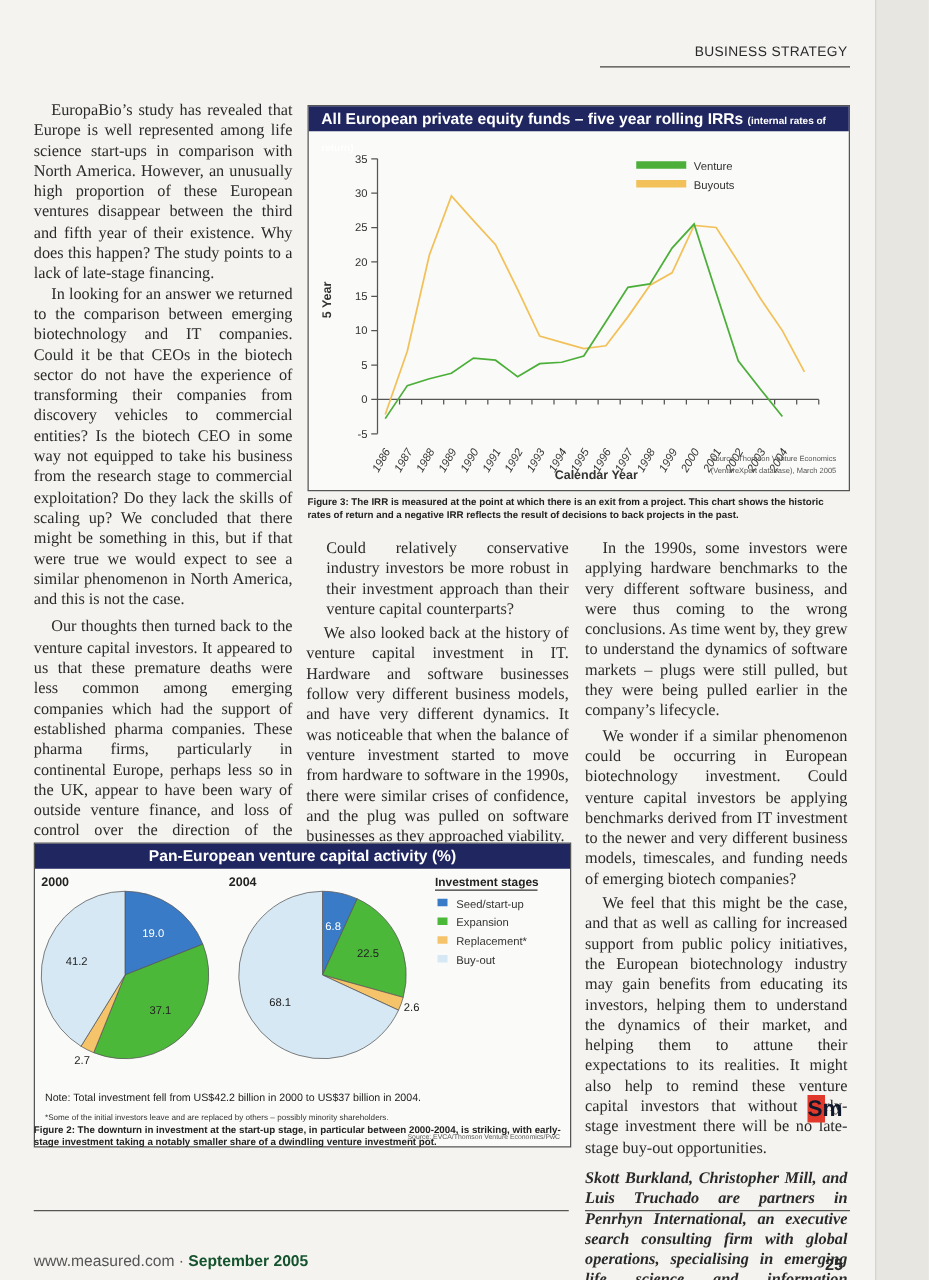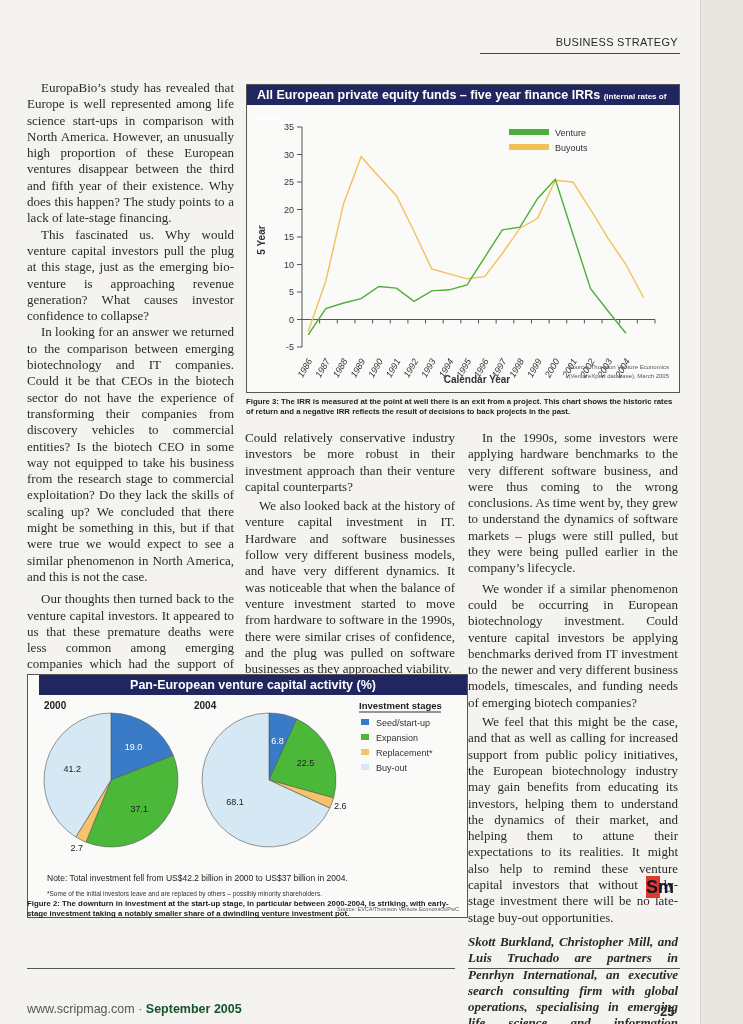--- a/index.html
+++ b/index.html
@@ -2,28 +2,28 @@
 <html><head>
 <meta charset="utf-8">
 <style>
   html,body{margin:0;padding:0;}
   body{width:743px;height:1024px;background:#f4f3ef;position:relative;overflow:hidden;font-family:"Liberation Serif",serif;color:#2a2a2a;}
   .page-edge{position:absolute;left:700px;top:0;width:43px;height:1024px;background:#e8e6e0;border-left:1px solid #d6d4cc;}
   .section-title{position:absolute;right:65px;top:36px;font-family:"Liberation Sans",sans-serif;font-weight:normal;font-size:11px;letter-spacing:0.3px;color:#2a2a2a;}
   .top-rule{position:absolute;left:480px;top:53px;width:200px;height:1px;background:#444;}
   .col{position:absolute;font-size:13px;line-height:16.3px;text-align:justify;}
   .col p{margin:0;text-indent:14px;}
-  .col p.noindent{text-indent:0;}
+  .col p.noindent{text-indent:0;margin-left:16px;}
   #col1{left:27px;top:80px;width:207px;}
   #col2{left:245px;top:430px;width:210px;}
   #col3{left:468px;top:430px;width:210px;}
   .bio{font-style:italic;font-weight:bold;text-indent:0 !important;margin-top:8px !important;}
   .chart-box{position:absolute;border:1px solid #555;background:#fafaf8;}
   #irr-box{left:246px;top:84px;width:432px;height:307px;}
-  #pie-box{left:27px;top:674px;width:428px;height:242px;padding-left:11px;}
+  #pie-box{left:27px;top:674px;width:428px;height:242px;}
   .chart-head{background:#1f2660;color:#fff;font-family:"Liberation Sans",sans-serif;font-weight:bold;font-size:12.5px;height:20px;line-height:20px;padding-left:10px;}
   .chart-head small{font-size:8px;}
   #pie-box .chart-head{text-align:center;padding-left:0;}
   .caption{position:absolute;font-family:"Liberation Sans",sans-serif;font-weight:bold;font-size:7.8px;line-height:10px;color:#222;}
   #fig3-cap{left:246px;top:397px;width:432px;}
   #fig2-cap{left:27px;top:899px;width:428px;}
   .bottom-rule{position:absolute;height:1px;background:#555;}
   .footer-left{position:absolute;left:27px;top:1002px;font-family:"Liberation Sans",sans-serif;font-size:12.5px;color:#555;}
   .footer-left b{color:#14532d;}
   .footer-right{position:absolute;left:660px;top:1004px;font-family:"Liberation Sans",sans-serif;font-weight:bold;font-size:13px;}
@@ -32,27 +32,26 @@
 </style>
 </head>
 <body>
 
 <div class="page-edge"></div>
 <div class="section-title">BUSINESS STRATEGY</div>
 <div class="top-rule"></div>
 
 <div class="col" id="col1">
   <p>EuropaBio’s study has revealed that Europe is well represented among life science start-ups in comparison with North America. However, an unusually high proportion of these European ventures disappear between the third and fifth year of their existence. Why does this happen? The study points to a lack of late-stage financing.</p>
-  <p>This fascinated us. Why would venture capital investors pull the plug at this stage, just as the emerging bio-venture is approaching revenue generation? What causes investor confidence to collapse?</p>
   <p>In looking for an answer we returned to the comparison between emerging biotechnology and IT companies. Could it be that CEOs in the biotech sector do not have the experience of transforming their companies from discovery vehicles to commercial entities? Is the biotech CEO in some way not equipped to take his business from the research stage to commercial exploitation? Do they lack the skills of scaling up? We concluded that there might be something in this, but if that were true we would expect to see a similar phenomenon in North America, and this is not the case.</p>
   <p style="margin-top:6px">Our thoughts then turned back to the venture capital investors. It appeared to us that these premature deaths were less common among emerging companies which had the support of established pharma companies. These pharma firms, particularly in continental Europe, perhaps less so in the UK, appear to have been wary of outside venture finance, and loss of control over the direction of the business.</p>
 </div>
 
 <div class="chart-box" id="irr-box">
-  <div class="chart-head"><span>All European private equity funds – five year finance IRRs</span> <small>(internal rates of return)</small></div>
+  <div class="chart-head"><span>All European private equity funds – five year rolling IRRs</span> <small>(internal rates of return)</small></div>
   <svg id="irr-svg" width="432" height="287">
       <line x1="55" y1="22" x2="55" y2="242" stroke="#555" stroke-width="1"></line>
       <line x1="50" y1="242" x2="55" y2="242" stroke="#555"></line>
       <text x="47" y="245" font-size="9" text-anchor="end" fill="#333">-5</text>
       <line x1="50" y1="214.5" x2="55" y2="214.5" stroke="#555"></line>
       <text x="47" y="217.5" font-size="9" text-anchor="end" fill="#333">0</text>
       <line x1="50" y1="187" x2="55" y2="187" stroke="#555"></line>
       <text x="47" y="190" font-size="9" text-anchor="end" fill="#333">5</text>
       <line x1="50" y1="159.5" x2="55" y2="159.5" stroke="#555"></line>
       <text x="47" y="162.5" font-size="9" text-anchor="end" fill="#333">10</text>
@@ -111,21 +110,21 @@
       <polyline points="61.1775,226.6 78.8275,176 96.47749999999999,99 114.1275,51.69999999999999 131.77749999999997,71.5 149.42749999999998,90.75 167.0775,126.5 184.7275,163.9 202.37749999999997,168.85 220.02749999999997,173.8 237.67749999999998,171.6 255.3275,148.5 272.97749999999996,123.19999999999999 290.62749999999994,113.30000000000001 308.2775,75.35 325.92749999999995,77 343.5775,104.5 361.2275,133.65 378.8775,159.5 396.5275,192.5" fill="none" stroke="#f2c15a" stroke-width="1.4"></polyline>
       <polyline points="61.1775,229.9 78.8275,203.5 96.47749999999999,198 114.1275,193.6 131.77749999999997,181.5 149.42749999999998,183.15 167.0775,196.35 184.7275,185.9 202.37749999999997,184.8 220.02749999999997,179.85 237.67749999999998,152.35 255.3275,124.85000000000001 272.97749999999996,122.1 290.62749999999994,93.5 308.2775,74.25 325.92749999999995,129.25 343.5775,183.7 361.2275,206.25 378.8775,228.25" fill="none" stroke="#4caf3a" stroke-width="1.4"></polyline>
       <rect x="262" y="24" width="40" height="6" fill="#4caf3a"></rect>
       <text x="308" y="31" font-size="9" fill="#333">Venture</text>
       <rect x="262" y="39" width="40" height="6" fill="#f2c15a"></rect>
       <text x="308" y="46" font-size="9" fill="#333">Buyouts</text>
       <text x="422" y="264" font-size="6" fill="#555" text-anchor="end">Source: Thomson Venture Economics</text>
       <text x="422" y="273" font-size="6" fill="#555" text-anchor="end">(VentureXpert database), March 2005</text>
     </svg>
 </div>
-<div class="caption" id="fig3-cap">Figure 3: The IRR is measured at the point at well there is an exit from a project. This chart shows the historic rates of return and a negative IRR reflects the result of decisions to back projects in the past.</div>
+<div class="caption" id="fig3-cap">Figure 3: The IRR is measured at the point at which there is an exit from a project. This chart shows the historic rates of return and a negative IRR reflects the result of decisions to back projects in the past.</div>
 
 <div class="col" id="col2">
   <p class="noindent">Could relatively conservative industry investors be more robust in their investment approach than their venture capital counterparts?</p>
   <p style="margin-top:3px">We also looked back at the history of venture capital investment in IT. Hardware and software businesses follow very different business models, and have very different dynamics. It was noticeable that when the balance of venture investment started to move from hardware to software in the 1990s, there were similar crises of confidence, and the plug was pulled on software businesses as they approached viability.</p>
 </div>
 
 <div class="col" id="col3">
   <p>In the 1990s, some investors were applying hardware benchmarks to the very different software business, and were thus coming to the wrong conclusions. As time went by, they grew to understand the dynamics of software markets – plugs were still pulled, but they were being pulled earlier in the company’s lifecycle.</p>
   <p style="margin-top:4px">We wonder if a similar phenomenon could be occurring in European biotechnology investment. Could venture capital investors be applying benchmarks derived from IT investment to the newer and very different business models, timescales, and funding needs of emerging biotech companies?</p>
   <p style="margin-top:3px;padding-right:0">We feel that this might be the case, and that as well as calling for increased support from public policy initiatives, the European biotechnology industry may gain benefits from educating its investors, helping them to understand the dynamics of their market, and helping them to attune their expectations to its realities. It might also help to remind these venture capital investors that without early-stage investment there will be no late-stage buy-out opportunities.</p>
@@ -167,14 +166,14 @@
       <text x="8" y="186" font-size="8.5" fill="#222">Note: Total investment fell from US$42.2 billion in 2000 to US$37 billion in 2004.</text>
       <text x="8" y="201" font-size="6.5" fill="#333">*Some of the initial investors leave and are replaced by others – possibly minority shareholders.</text>
       <text x="420" y="216" font-size="5.5" fill="#555" text-anchor="end">Source: EVCA/Thomson Venture Economics/PwC</text>
     </svg>
 </div>
 <div class="caption" id="fig2-cap">Figure 2: The downturn in investment at the start-up stage, in particular between 2000-2004, is striking, with early-stage investment taking a notably smaller share of a dwindling venture investment pot.</div>
 
 <div class="bottom-rule" style="left:27px;top:968px;width:428px"></div>
 <div class="bottom-rule" style="left:468px;top:968px;width:212px"></div>
 
-<div class="footer-left"><span>www.scripmag.com</span> <span>·</span> <b>September 2005</b></div>
+<div class="footer-left"><span>www.measured.com</span> <span>·</span> <b>September 2005</b></div>
 <div class="footer-right">25</div>
 
 </body></html>

